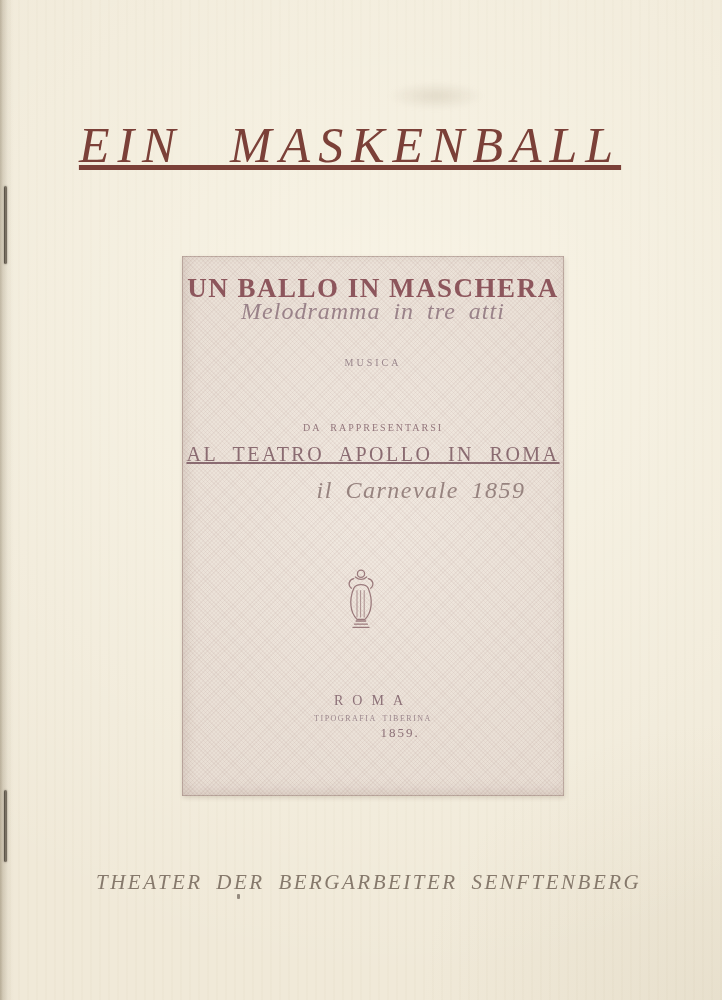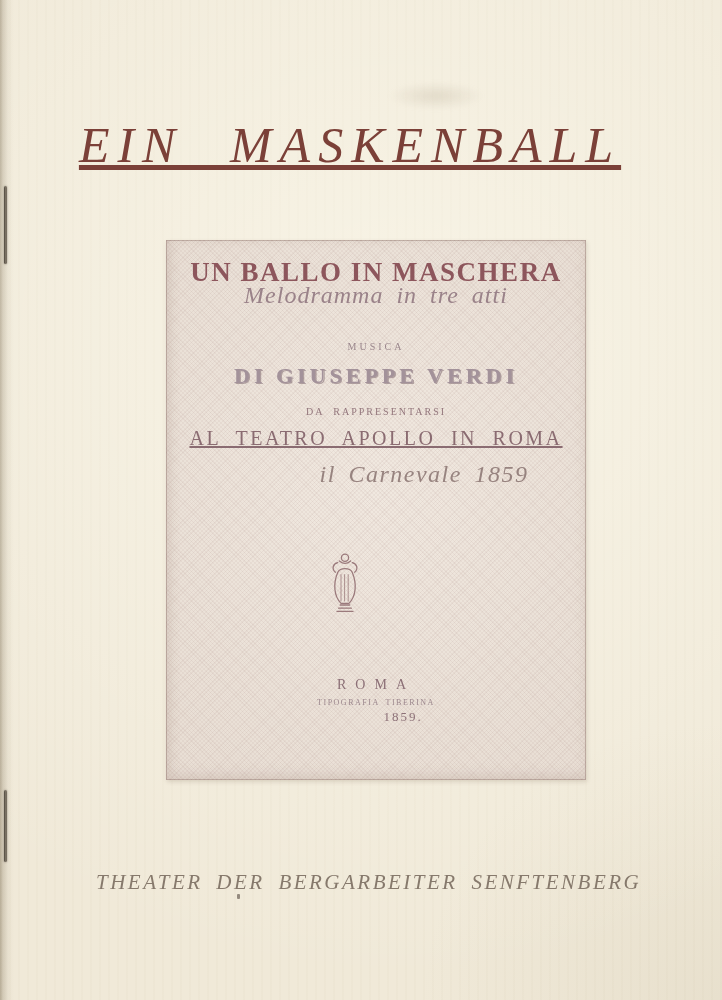--- a/index.html
+++ b/index.html
@@ -40,21 +40,21 @@
     text-align:center;
     font-style:italic;font-weight:normal;
     font-size:50px;letter-spacing:8px;word-spacing:26px;
     color:#7b4038;
     white-space:nowrap;
     text-decoration:underline;
   }
 
   
   .playbill{
-    position:absolute;left:166px;top:240px;width:420px;height:540px;margin:0;
+    position:absolute;left:166px;top:240px;width:382px;height:540px;margin:16px;
     background-color:#e9dfd5;
     background-image:
       repeating-linear-gradient(45deg, rgba(150,112,108,0.08) 0 1px, rgba(0,0,0,0) 1px 3px),
       repeating-linear-gradient(-45deg, rgba(150,112,108,0.08) 0 1px, rgba(0,0,0,0) 1px 3px),
       radial-gradient(ellipse 90% 80% at 50% 45%, rgba(255,250,244,0.35), rgba(0,0,0,0) 75%);
     box-shadow:
       inset 0 0 0 1px rgba(125,95,90,0.35),
       inset 0 -6px 12px rgba(150,118,108,0.14),
       inset 6px 0 10px rgba(150,118,108,0.10),
       1px 2px 4px rgba(110,90,70,0.18);
@@ -95,21 +95,20 @@
   <div class="staple staple-top"></div>
   <div class="staple staple-bottom"></div>
   <div class="smudge"></div>
 
   <h1 class="title">EIN MASKENBALL</h1>
 
   <figure class="playbill">
     <div class="pb-title">UN BALLO IN MASCHERA</div>
     <div class="pb-subtitle">Melodramma in tre atti</div>
     <div class="pb-musica">MUSICA</div>
-    <div class="pb-composer">DI GIUSEPPE VERDI</div>
     <div class="pb-presented">DA RAPPRESENTARSI</div>
     <div class="pb-venue">AL TEATRO APOLLO IN ROMA</div>
     <div class="pb-season">il Carnevale 1859</div>
 
     <svg class="lyre" width="32" height="70" viewBox="0 0 40 86" fill="none" stroke="#8d686c" stroke-width="1.6" stroke-linecap="round">
       <circle cx="20" cy="9" r="4.5"></circle>
       <path d="M13,13 q7,6 14,0"></path>
       <path d="M11,15 c-6,1 -8,8 -3,12"></path>
       <path d="M29,15 c6,1 8,8 3,12"></path>
       <path d="M11,27 c-6,14 -5,30 4,39 l10,0 c9,-9 10,-25 4,-39 c-3,-6 -15,-6 -18,0 z"></path>

